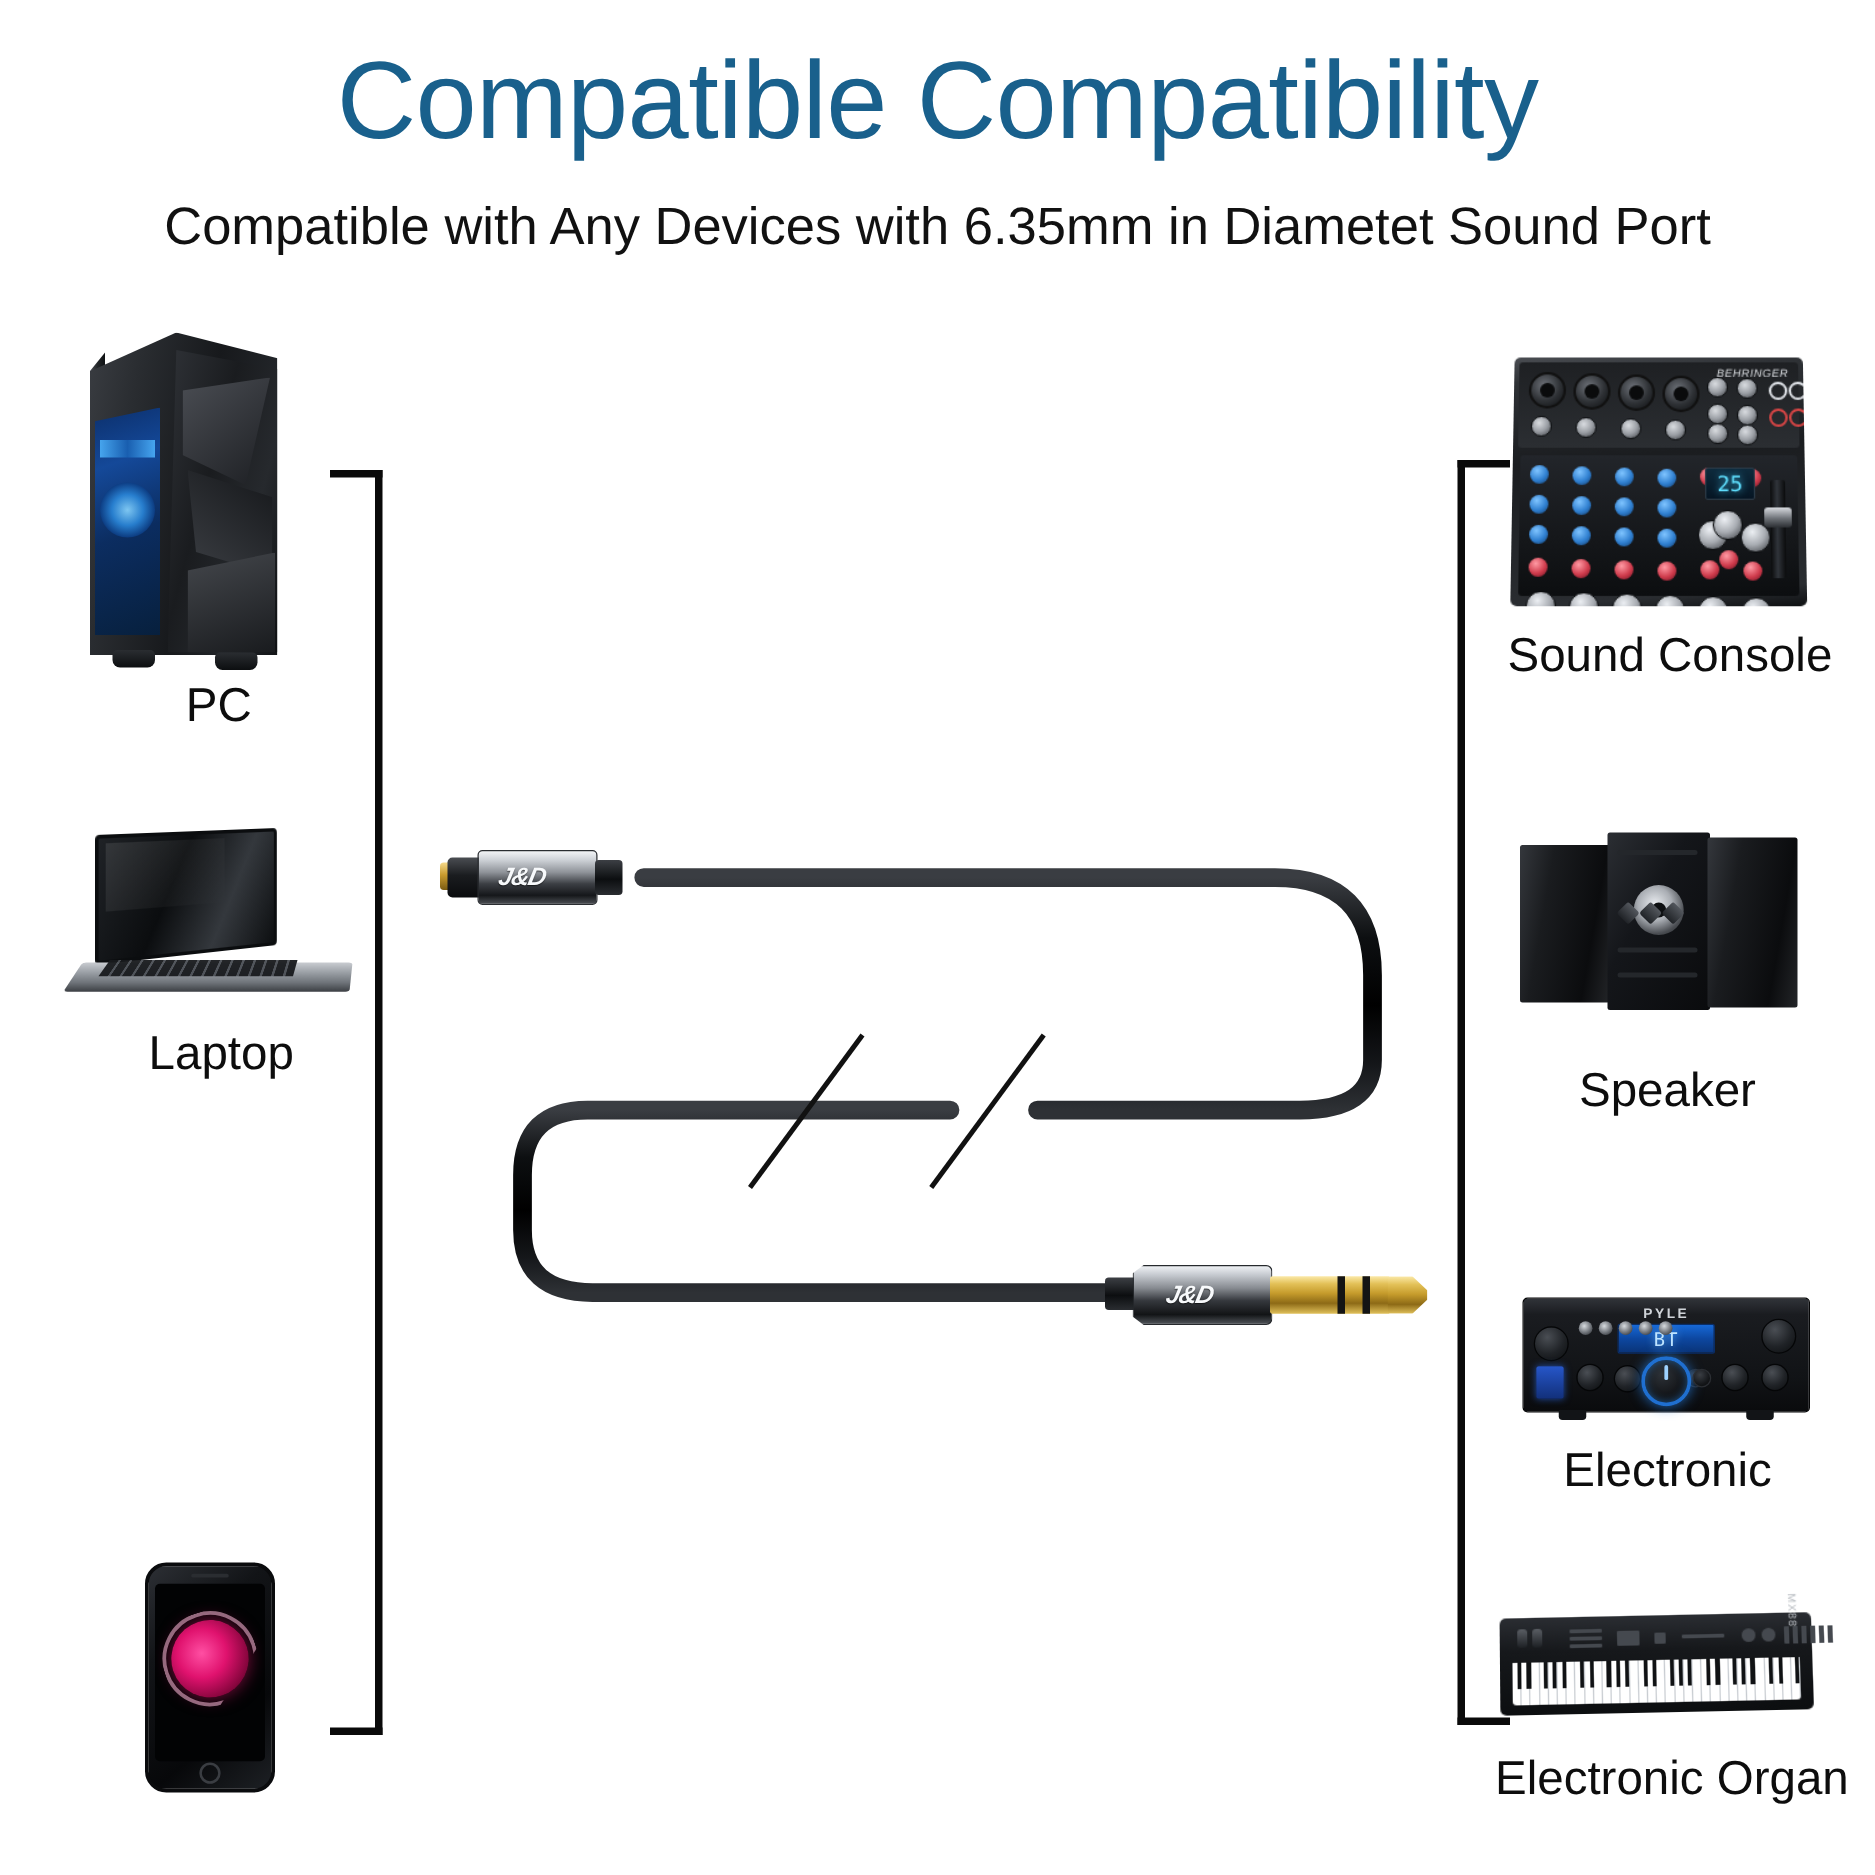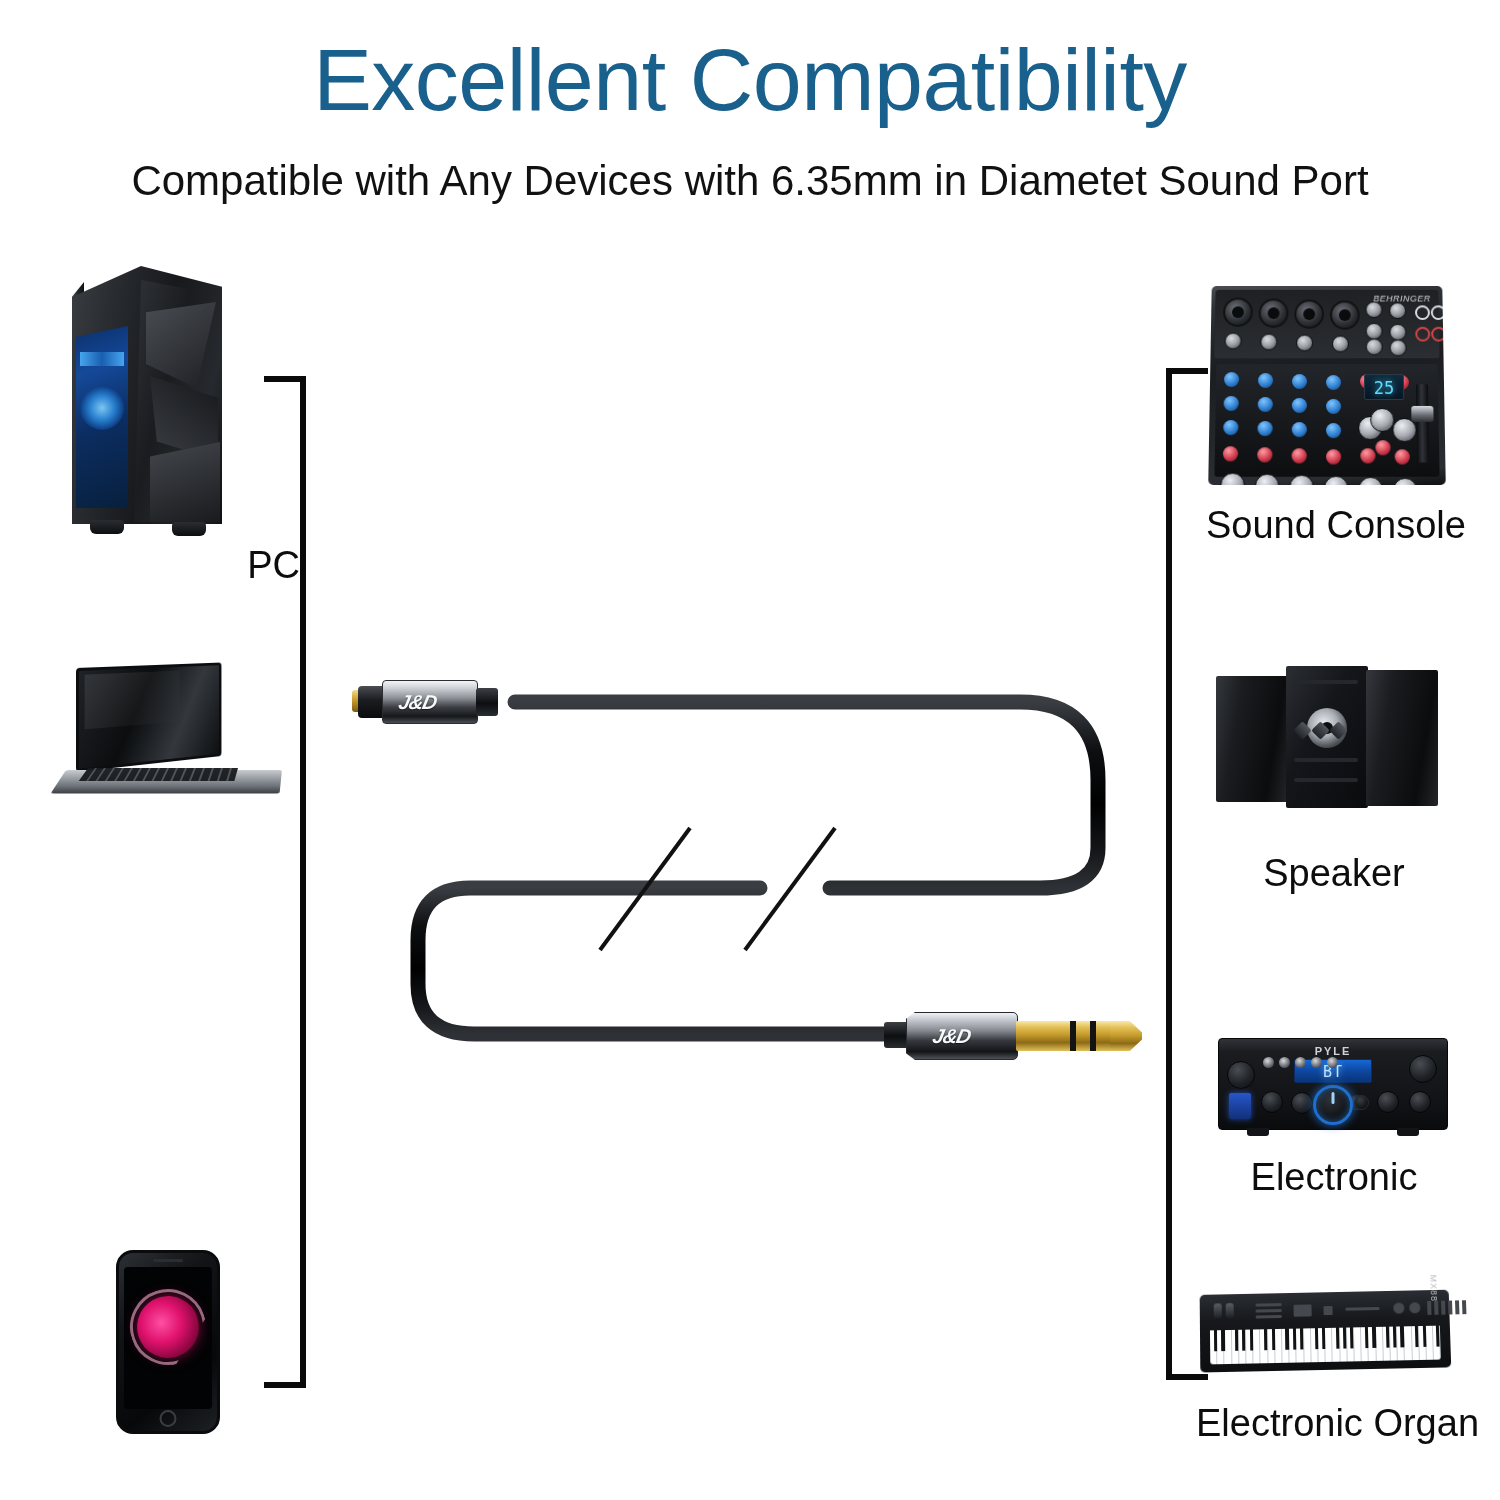--- a/index.html
+++ b/index.html
@@ -419,21 +419,21 @@
     position:absolute; left:226px; top:11px; width:32px; height:30px;
     background: linear-gradient(180deg,#fbe9a8 0%,#e3c158 22%,#c69c2c 48%,#8d6a16 75%,#e0c05a 100%);
     clip-path: polygon(0% 0%, 62% 0%, 100% 38%, 100% 62%, 62% 100%, 0% 100%);
   }
 </style>
 </head>
 <body>
 
 <div id="page">
 
-  <div class="title">Excellent Compatibility</div>
+  <div class="title">Compatible Compatibility</div>
   <div class="subtitle">Compatible with Any Devices with 6.35mm in Diametet Sound Port</div>
 
   <div class="bracket left" style="left:258px; top:376px; width:48px; height:1012px;">
     <div class="arm top"></div>
     <div class="vbar"></div>
     <div class="arm bot"></div>
   </div>
 
   <div class="bracket right" style="left:1166px; top:368px; width:48px; height:1012px;">
     <div class="arm top"></div>
@@ -448,29 +448,30 @@
       <div class="pc-window"></div>
       <div class="pc-strip"></div>
       <div class="pc-fan"></div>
       <div class="pc-front"></div>
       <div class="pc-tri1"></div>
       <div class="pc-tri2"></div>
       <div class="pc-tri3"></div>
       <div class="pc-foot" style="left:40px; top:264px;"></div>
       <div class="pc-foot" style="left:122px; top:266px;"></div>
     </div>
-    <div class="caption" style="top:288px;text-align:right;">PC</div>
+    <div class="caption" style="top:288px;">PC</div>
   </div>
 
   <div class="device" style="left:52px; top:664px; width:250px; height:220px;">
     <div class="art" style="height:150px;">
       <div class="lt-screen"></div>
       <div class="lt-base"></div>
       <div class="lt-keys"></div>
     </div>
+    <div class="caption" style="top:158px;">Laptop</div>
   </div>
 
 
   <div class="device" style="left:56px; top:1246px; width:220px; height:250px;">
     <div class="art" style="height:196px;">
       <div class="ph-body">
         <div class="ph-speaker"></div>
         <div class="ph-screen">
           <div class="ph-swirl"></div>
         </div>

